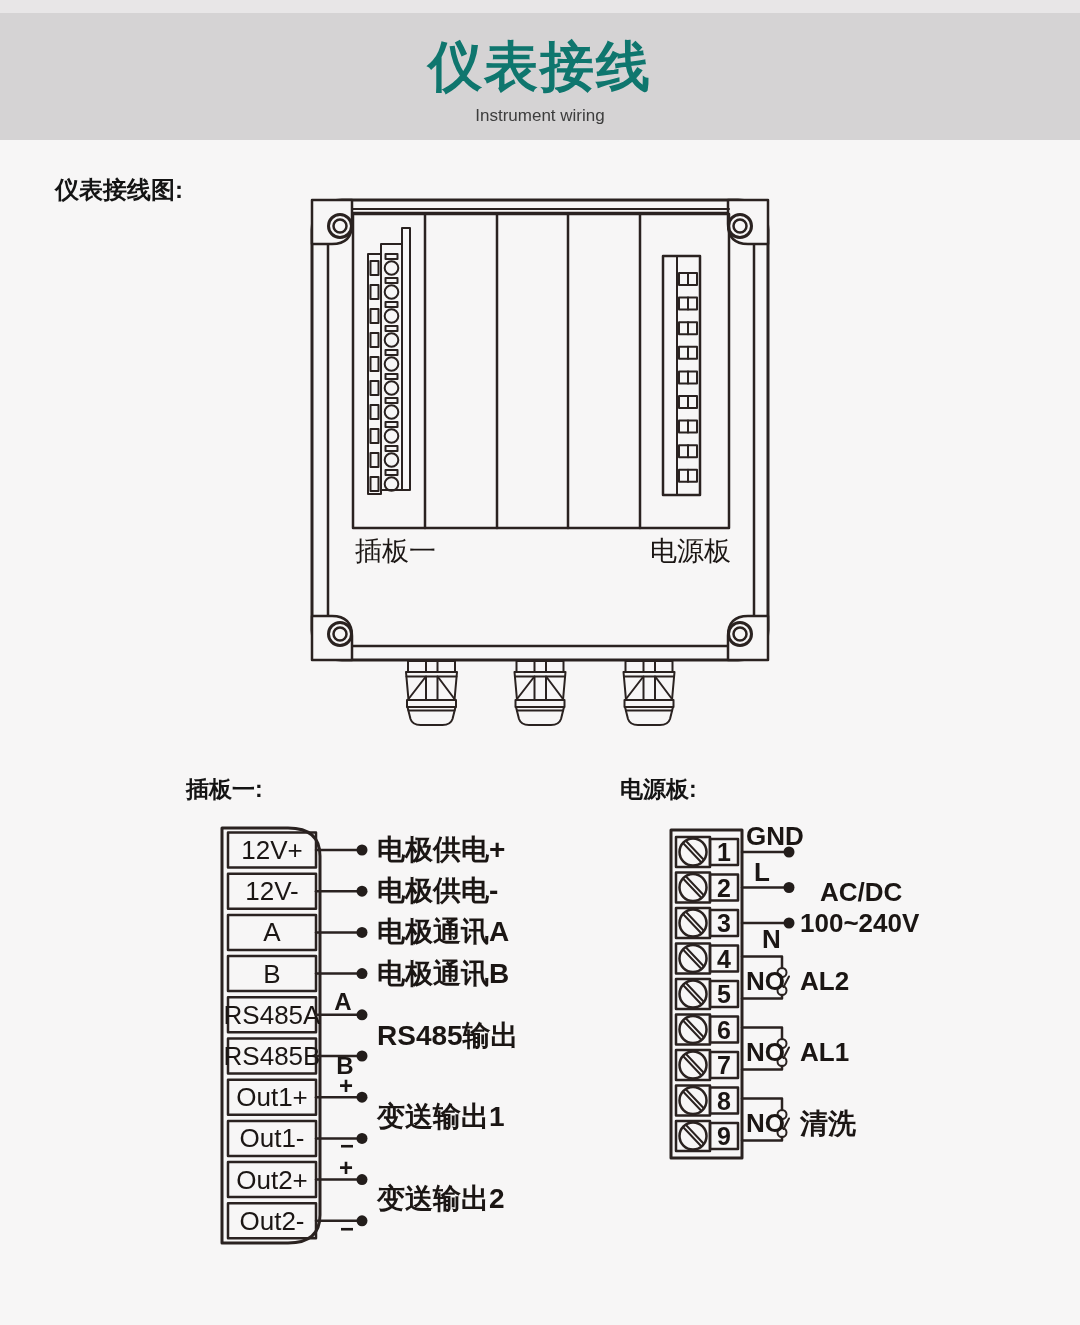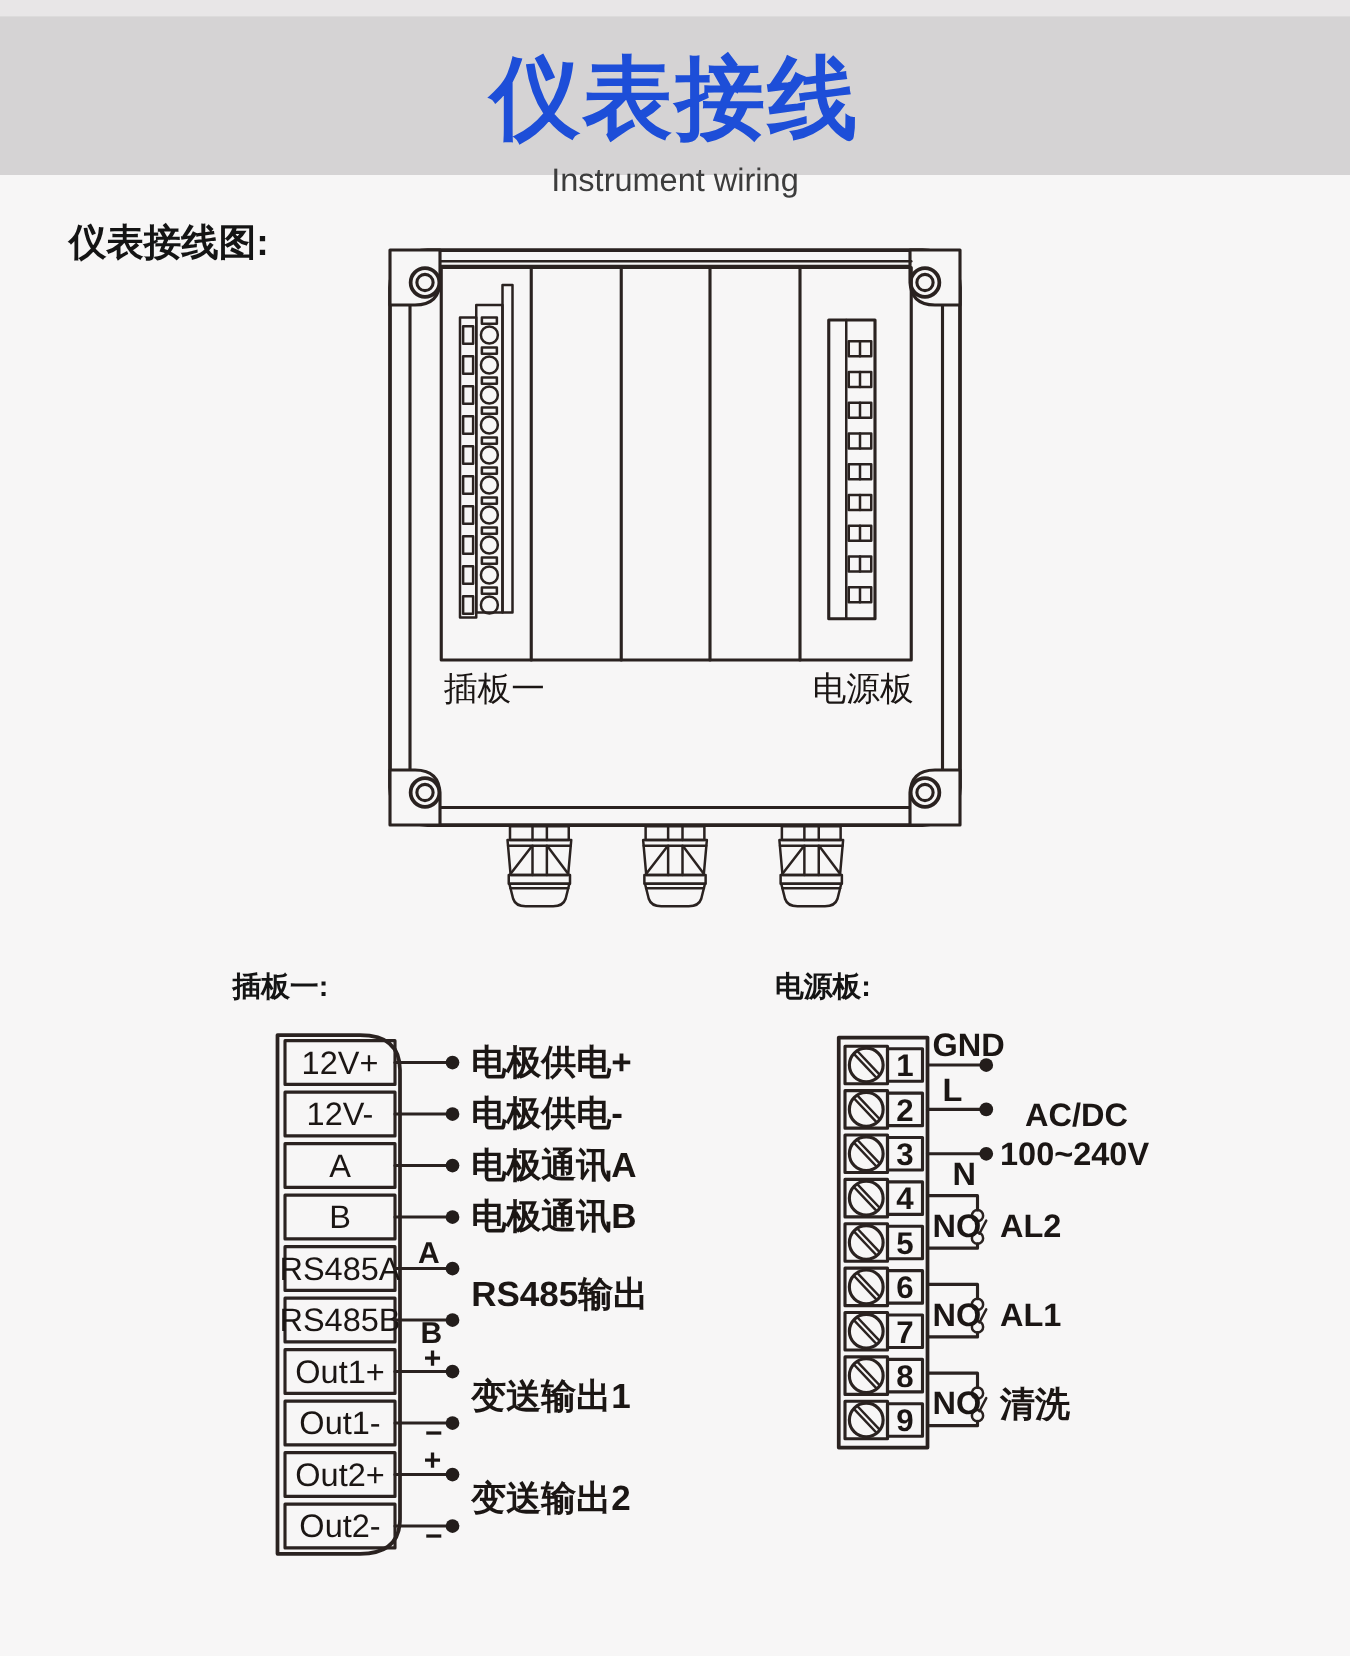--- a/index.html
+++ b/index.html
@@ -1,22 +1,22 @@
 <!DOCTYPE html>
 <html><head>
 <meta charset="utf-8">
 <style>
   html,body{margin:0;padding:0;background:#f7f6f6;}
   .page{position:relative;width:1080px;height:1325px;background:#f7f6f6;overflow:hidden;
         font-family:"Liberation Sans",sans-serif;color:#161211;}
   .top-strip{position:absolute;left:0;top:0;width:1080px;height:13px;background:#e8e6e7;}
   .banner{position:absolute;left:0;top:13px;width:1080px;height:127px;background:#d5d3d4;text-align:center;}
-  .banner .title{margin:0;padding-top:18px;font-size:72px;font-weight:700;letter-spacing:2px;color:#1d4ed8;}
-  .banner .subtitle{margin:2px 0 0 0;font-size:26px;font-weight:400;color:#3d3d3d;}
-  .diagram-label{position:absolute;left:55px;top:174px;font-size:30px;font-weight:700;color:#141414;}
+  .banner .title{margin:0;padding-top:18px;font-size:54px;font-weight:700;letter-spacing:2px;color:#0f766e;}
+  .banner .subtitle{margin:2px 0 0 0;font-size:17px;font-weight:400;color:#3d3d3d;}
+  .diagram-label{position:absolute;left:55px;top:174px;font-size:24px;font-weight:700;color:#141414;}
   .block-title{position:absolute;font-size:23px;font-weight:700;color:#141414;}
   .block-title.plug{left:186px;top:774px;}
   .block-title.power{left:620px;top:774px;}
   svg{position:absolute;overflow:visible;}
   #device-svg{left:300px;top:192px;}
   #wiring-svg{left:0;top:760px;}
   .ln{stroke:#2a2220;fill:none;stroke-width:2.5px;stroke-linecap:round;stroke-linejoin:round;}
   .ln3{stroke-width:3px;}
   .ln2{stroke-width:2px;}
   .fillbg{fill:#f7f6f6;}

